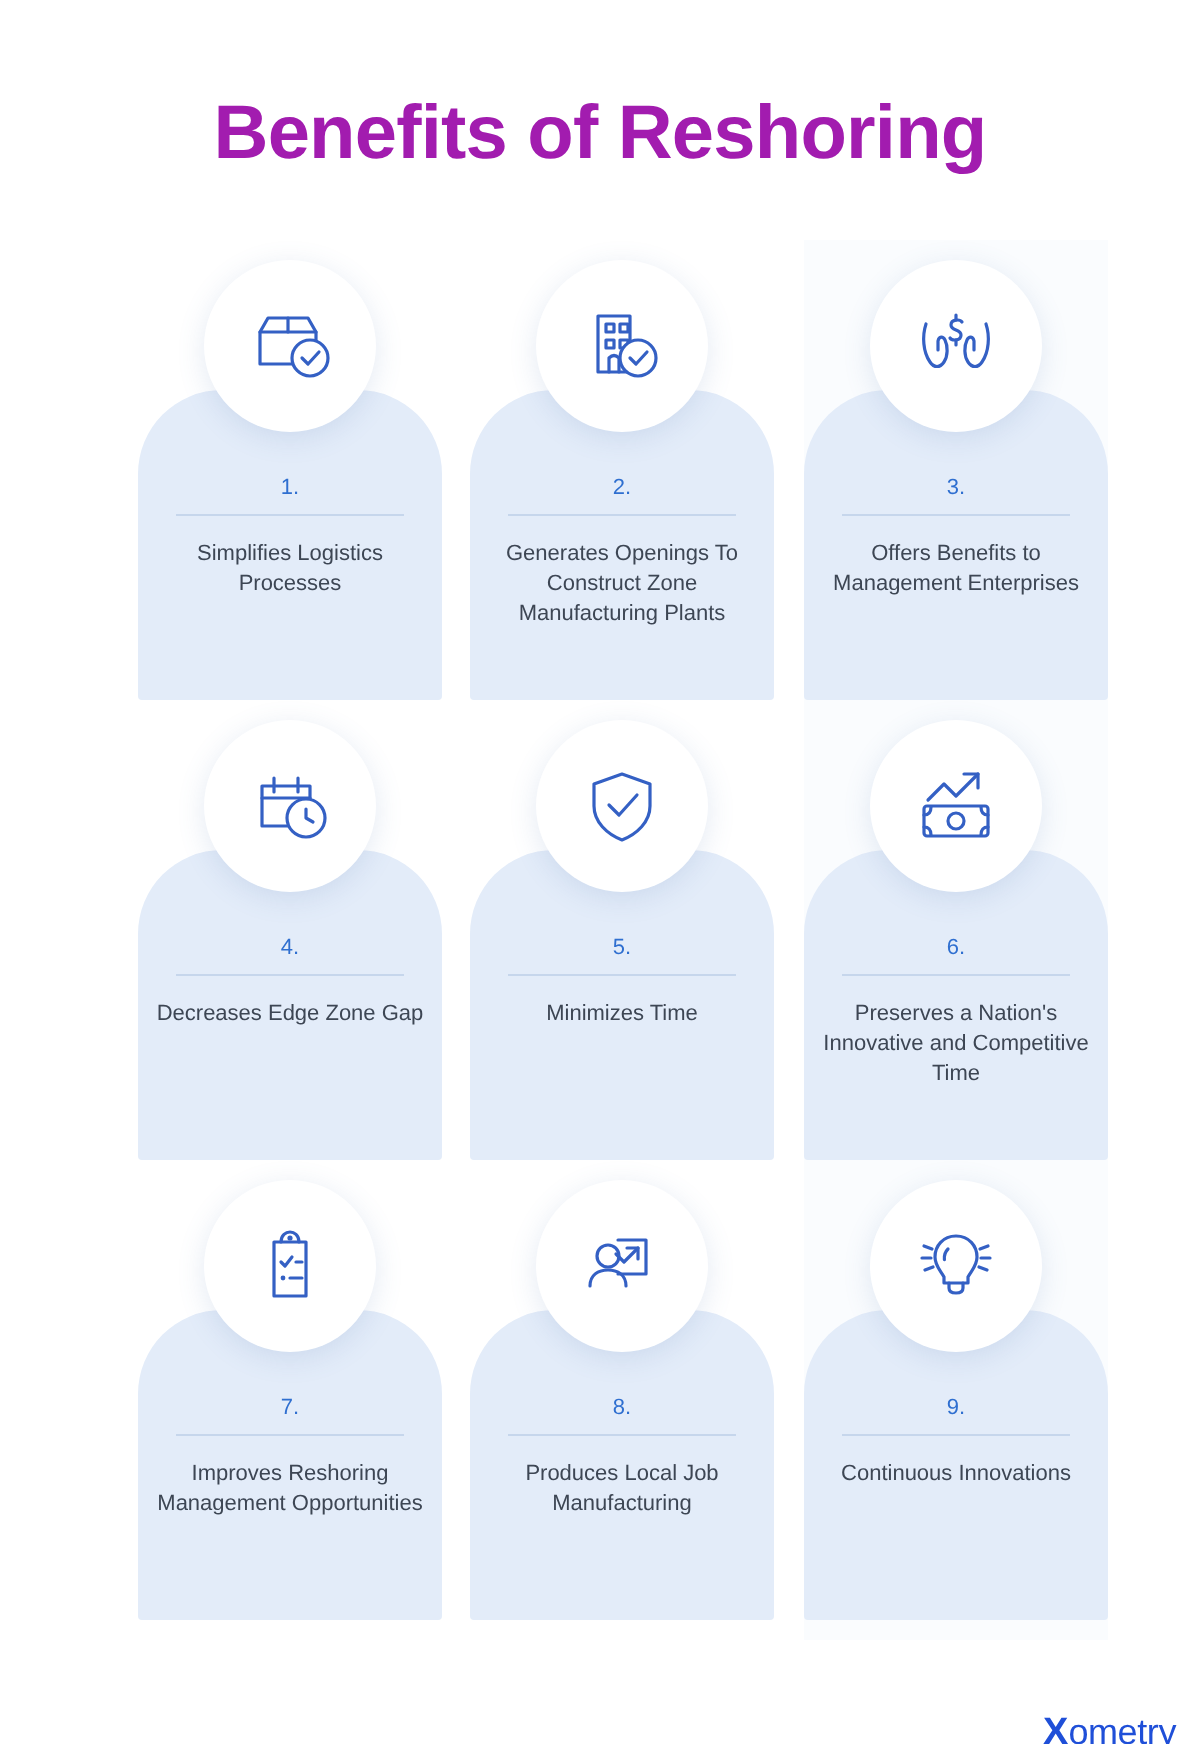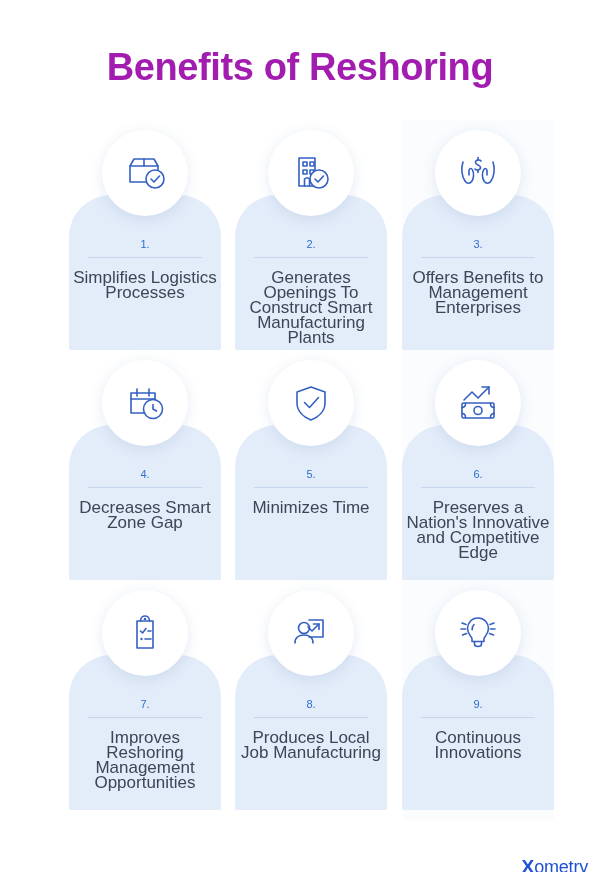--- a/index.html
+++ b/index.html
@@ -108,21 +108,21 @@
     background: #c6d6ec;
     z-index: 3;
   }
 
   .card-text {
     position: absolute;
     top: 140px;
     left: 4px;
     width: 144px;
     text-align: center;
-    font-size: 17px;
+    font-size: 11px;
     line-height: 15px;
     color: #3d4654;
     z-index: 3;
   }
 
   .logo {
     position: absolute;
     right: 12px;
     bottom: -4px;
     display: flex;
@@ -178,21 +178,21 @@
           <rect x="22" y="12" width="4" height="4"></rect>
           <rect x="15" y="20" width="4" height="4"></rect>
           <rect x="22" y="20" width="4" height="4"></rect>
           <path d="M16.5 36 L16.5 29 Q19 26.5 21.5 29 L21.5 36"></path>
           <circle cx="31" cy="29" r="9" fill="#ffffff"></circle>
           <polyline points="27,29 30,32 35.5,26"></polyline>
         </svg>
       </div>
       <div class="card-num">2.</div>
       <div class="divider"></div>
-      <div class="card-text">Generates Openings To Construct Smart Manufacturing Plants</div>
+      <div class="card-text">Generates Openings To Construct Zone Manufacturing Plants</div>
     </div>
 
     <div class="card-wrap c3">
       <div class="card h-tall"></div>
       <div class="icon-circle">
         <svg width="48" height="48" viewBox="0 0 48 48" fill="none" stroke="#3460c4" stroke-width="1.6" stroke-linecap="round" stroke-linejoin="round">
           <path d="M9 13 C7 19 7.5 27 11 32 C13 35 16 35 18 32 C20 29 20 24 18.5 21 C17.5 19 15.5 19 15 21.5 L15 26"></path>
           <path d="M39 13 C41 19 40.5 27 37 32 C35 35 32 35 30 32 C28 29 28 24 29.5 21 C30.5 19 32.5 19 33 21.5 L33 26"></path>
           <path d="M27 12 C26 10.5 21.5 10.5 21.5 13.5 C21.5 16.5 26.5 15.5 26.5 18.5 C26.5 21.5 22 21.5 21 20"></path>
           <path d="M24 8.5 L24 11"></path>
@@ -215,21 +215,21 @@
           <path d="M9 13 L33 13 L33 33 L9 33 Z"></path>
           <path d="M9 19 L33 19"></path>
           <path d="M15 9 L15 16"></path>
           <path d="M27 9 L27 16"></path>
           <circle cx="31" cy="29" r="9.5" fill="#ffffff"></circle>
           <path d="M31 24.5 L31 29 L34.5 31"></path>
         </svg>
       </div>
       <div class="card-num">4.</div>
       <div class="divider"></div>
-      <div class="card-text">Decreases Smart Zone Gap</div>
+      <div class="card-text">Decreases Edge Zone Gap</div>
     </div>
 
     <div class="card-wrap c2">
       <div class="card h-tall"></div>
       <div class="icon-circle">
         <svg width="44" height="44" viewBox="0 0 44 44" fill="none" stroke="#3460c4" stroke-width="1.6" stroke-linecap="round" stroke-linejoin="round">
           <path d="M22 6 L36 11 L36 22 C36 30 29.5 36 22 39 C14.5 36 8 30 8 22 L8 11 Z"></path>
           <polyline points="15.5,21.5 20.5,26.5 29.5,16.5"></polyline>
         </svg>
       </div>
@@ -247,21 +247,21 @@
           <rect x="8" y="24" width="32" height="15" rx="1.5"></rect>
           <circle cx="24" cy="31.5" r="4"></circle>
           <path d="M8 28.5 Q11.5 28.5 11.5 24.5"></path>
           <path d="M40 28.5 Q36.5 28.5 36.5 24.5"></path>
           <path d="M8 34.5 Q11.5 34.5 11.5 38.5"></path>
           <path d="M40 34.5 Q36.5 34.5 36.5 38.5"></path>
         </svg>
       </div>
       <div class="card-num">6.</div>
       <div class="divider"></div>
-      <div class="card-text">Preserves a Nation's Innovative and Competitive Edge</div>
+      <div class="card-text">Preserves a Nation's Innovative and Competitive Time</div>
     </div>
 
   </div>
 
   <div class="row">
 
     <div class="card-wrap c1">
       <div class="card h-tall"></div>
       <div class="icon-circle">
         <svg width="44" height="44" viewBox="0 0 44 44" fill="none" stroke="#3460c4" stroke-width="1.6" stroke-linecap="round" stroke-linejoin="round">

